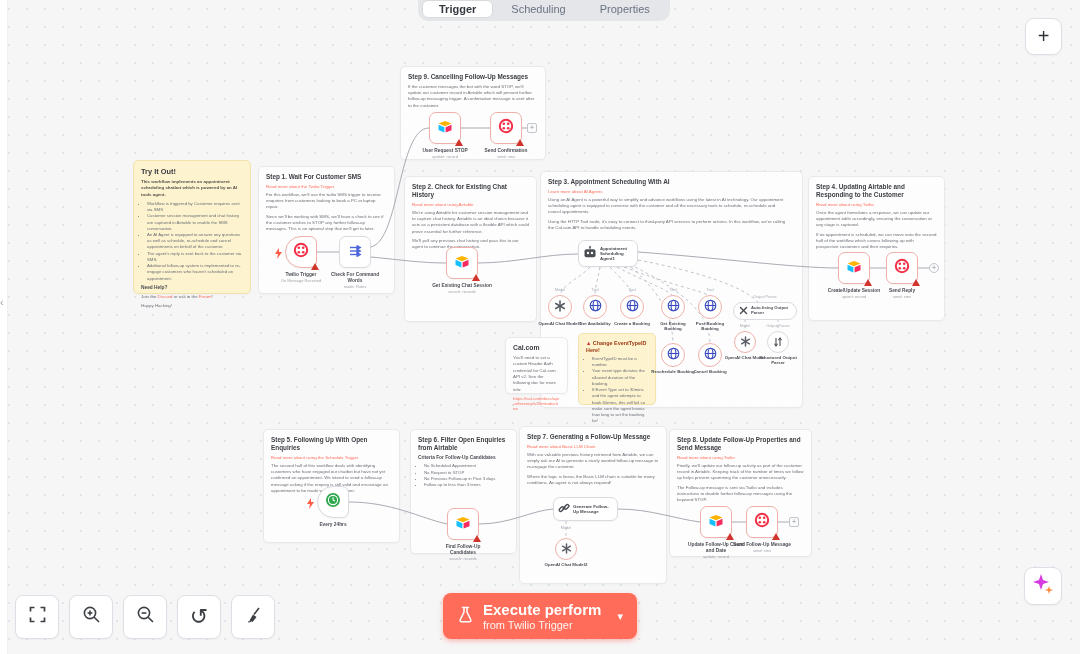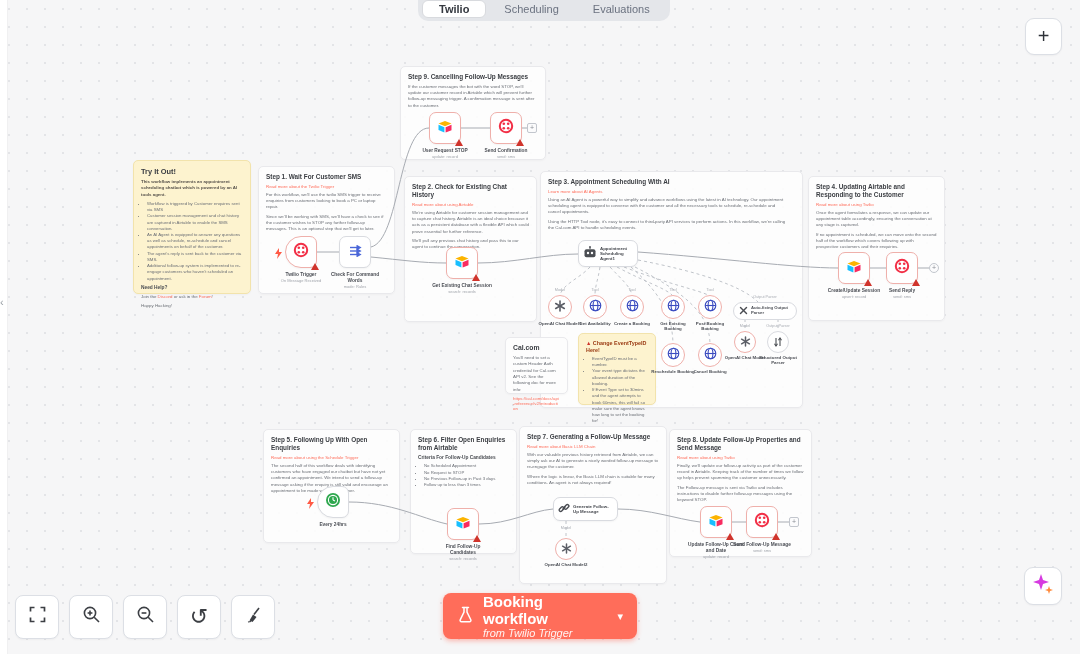--- a/index.html
+++ b/index.html
@@ -118,23 +118,23 @@
   }
 </style>
 </head>
 <body>
 
 <div class="canvas"></div>
 <div class="left-rail"></div>
 <div class="collapse-chevron">‹</div>
 
 <div class="tabbar">
-  <div class="tab active">Twilio</div>
+  <div class="tab active">Trigger</div>
   <div class="tab">Scheduling</div>
-  <div class="tab">Evaluations</div>
+  <div class="tab">Properties</div>
 </div>
 
 <div class="add-btn">
   <span>+</span>
 </div>
 
 <div class="note yellow" style="left:133px;top:160px;width:118px;height:134px;">
   <h3 style="font-size:7.4px;">Try It Out!</h3>
   <p style="font-weight:bold;color:#55504a;">This workflow implements an appointment scheduling chatbot which is powered by an AI tools agent.</p>
   <ul>
@@ -615,22 +615,22 @@
 <button class="exec-btn">
   <span>
     <svg width="17" height="18">
         <g fill="none" stroke="#ffffff" stroke-width="1.5" stroke-linecap="round">
           <line x1="5.5" y1="1.5" x2="11.5" y2="1.5"></line>
           <path d="M7 1.5 V6 L3.2 13.8 a1.4 1.4 0 0 0 1.3 2 h8 a1.4 1.4 0 0 0 1.3 -2 L10 6 V1.5"></path>
         </g>
       </svg>
   </span>
   <span class="exec-text">
-    <span class="exec-title" style="display:block;">Booking workflow</span>
-    <span class="exec-sub" style="display:block;font-style:italic;">from Twilio Trigger</span>
+    <span class="exec-title" style="display:block;">Execute perform</span>
+    <span class="exec-sub" style="display:block;">from Twilio Trigger</span>
   </span>
   <span class="exec-chevron">▾</span>
 </button>
 
 <div class="ai-btn">
   <span>
     <svg width="22" height="22">
         <path d="M9 1 L11 7 L17 9 L11 11 L9 17 L7 11 L1 9 L7 7 Z" fill="#d63ae0"></path>
         <path d="M17 13 L18 16 L21 17 L18 18 L17 21 L16 18 L13 17 L16 16 Z" fill="#ff8a3c"></path>
       </svg>

